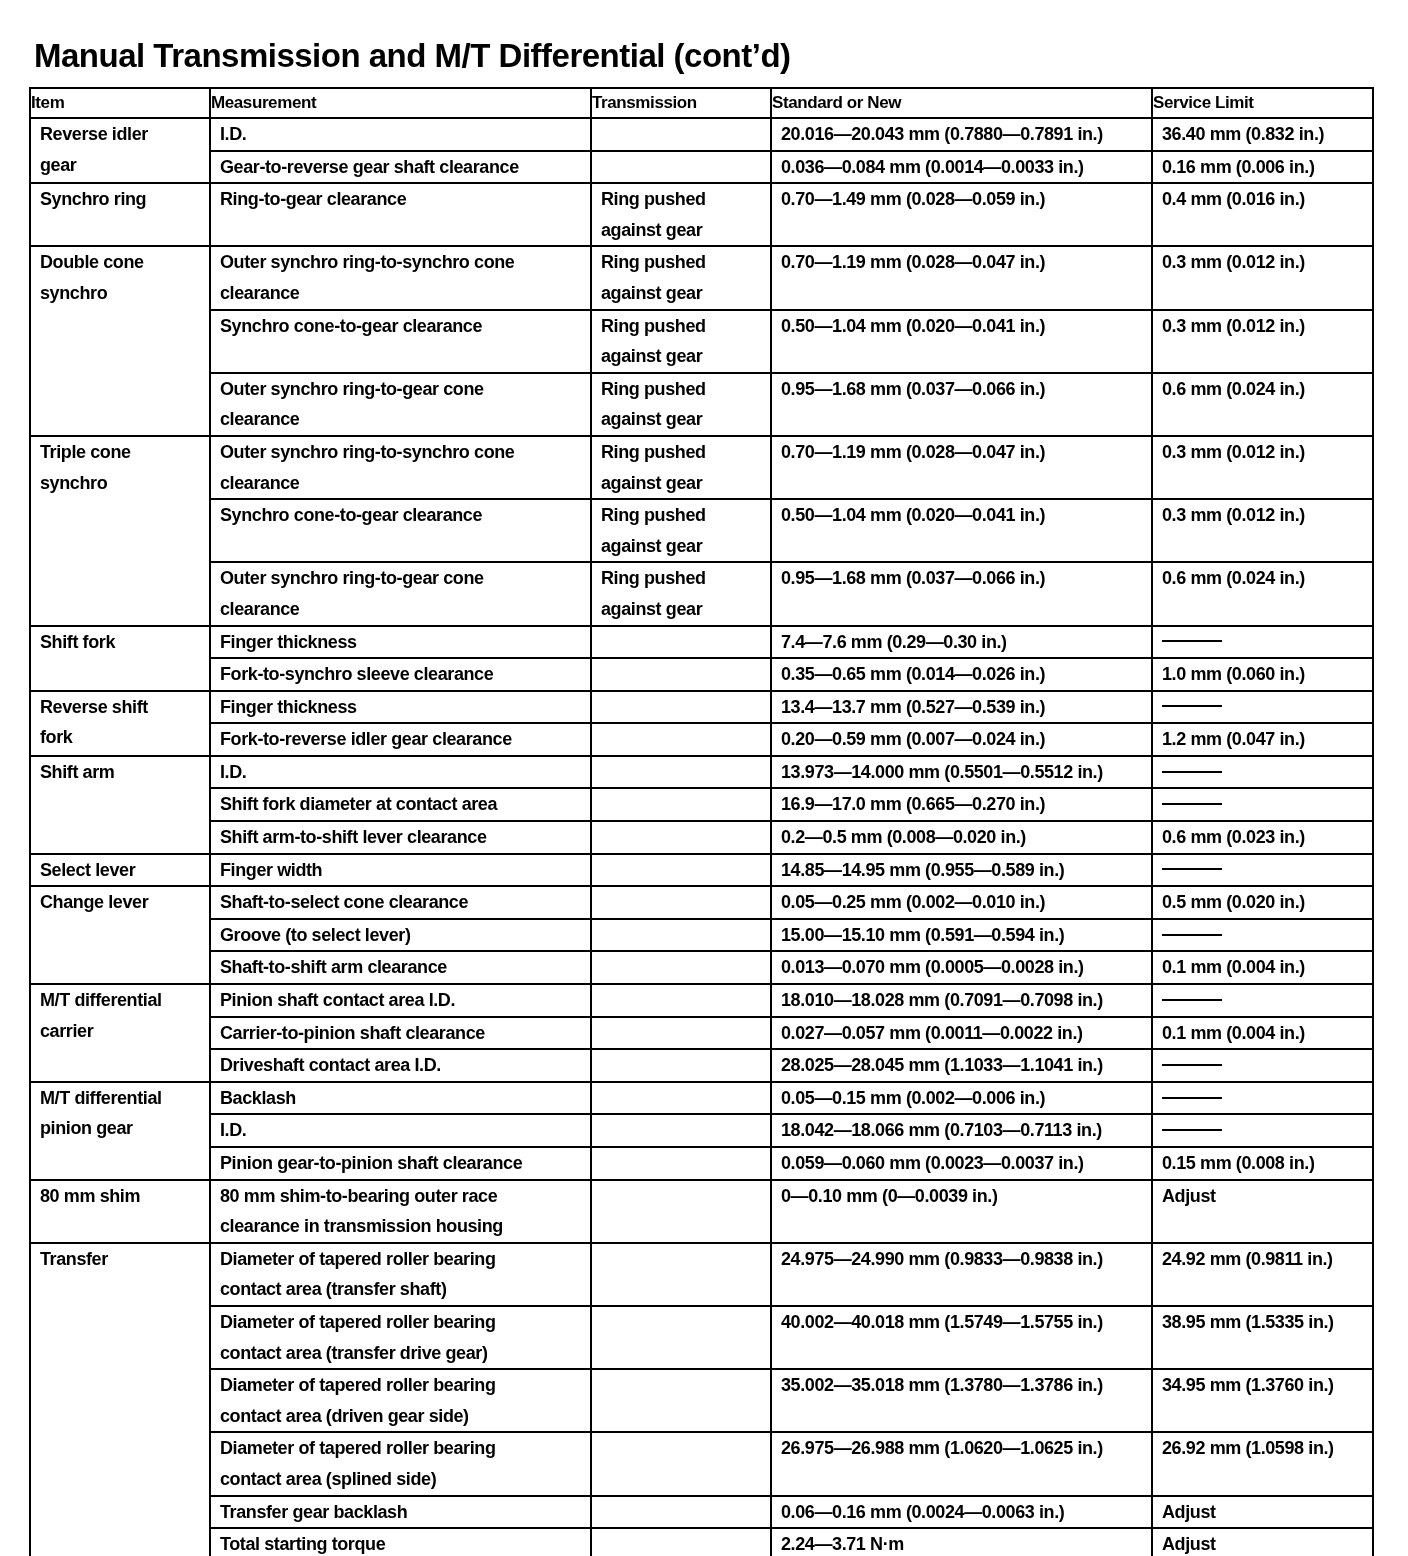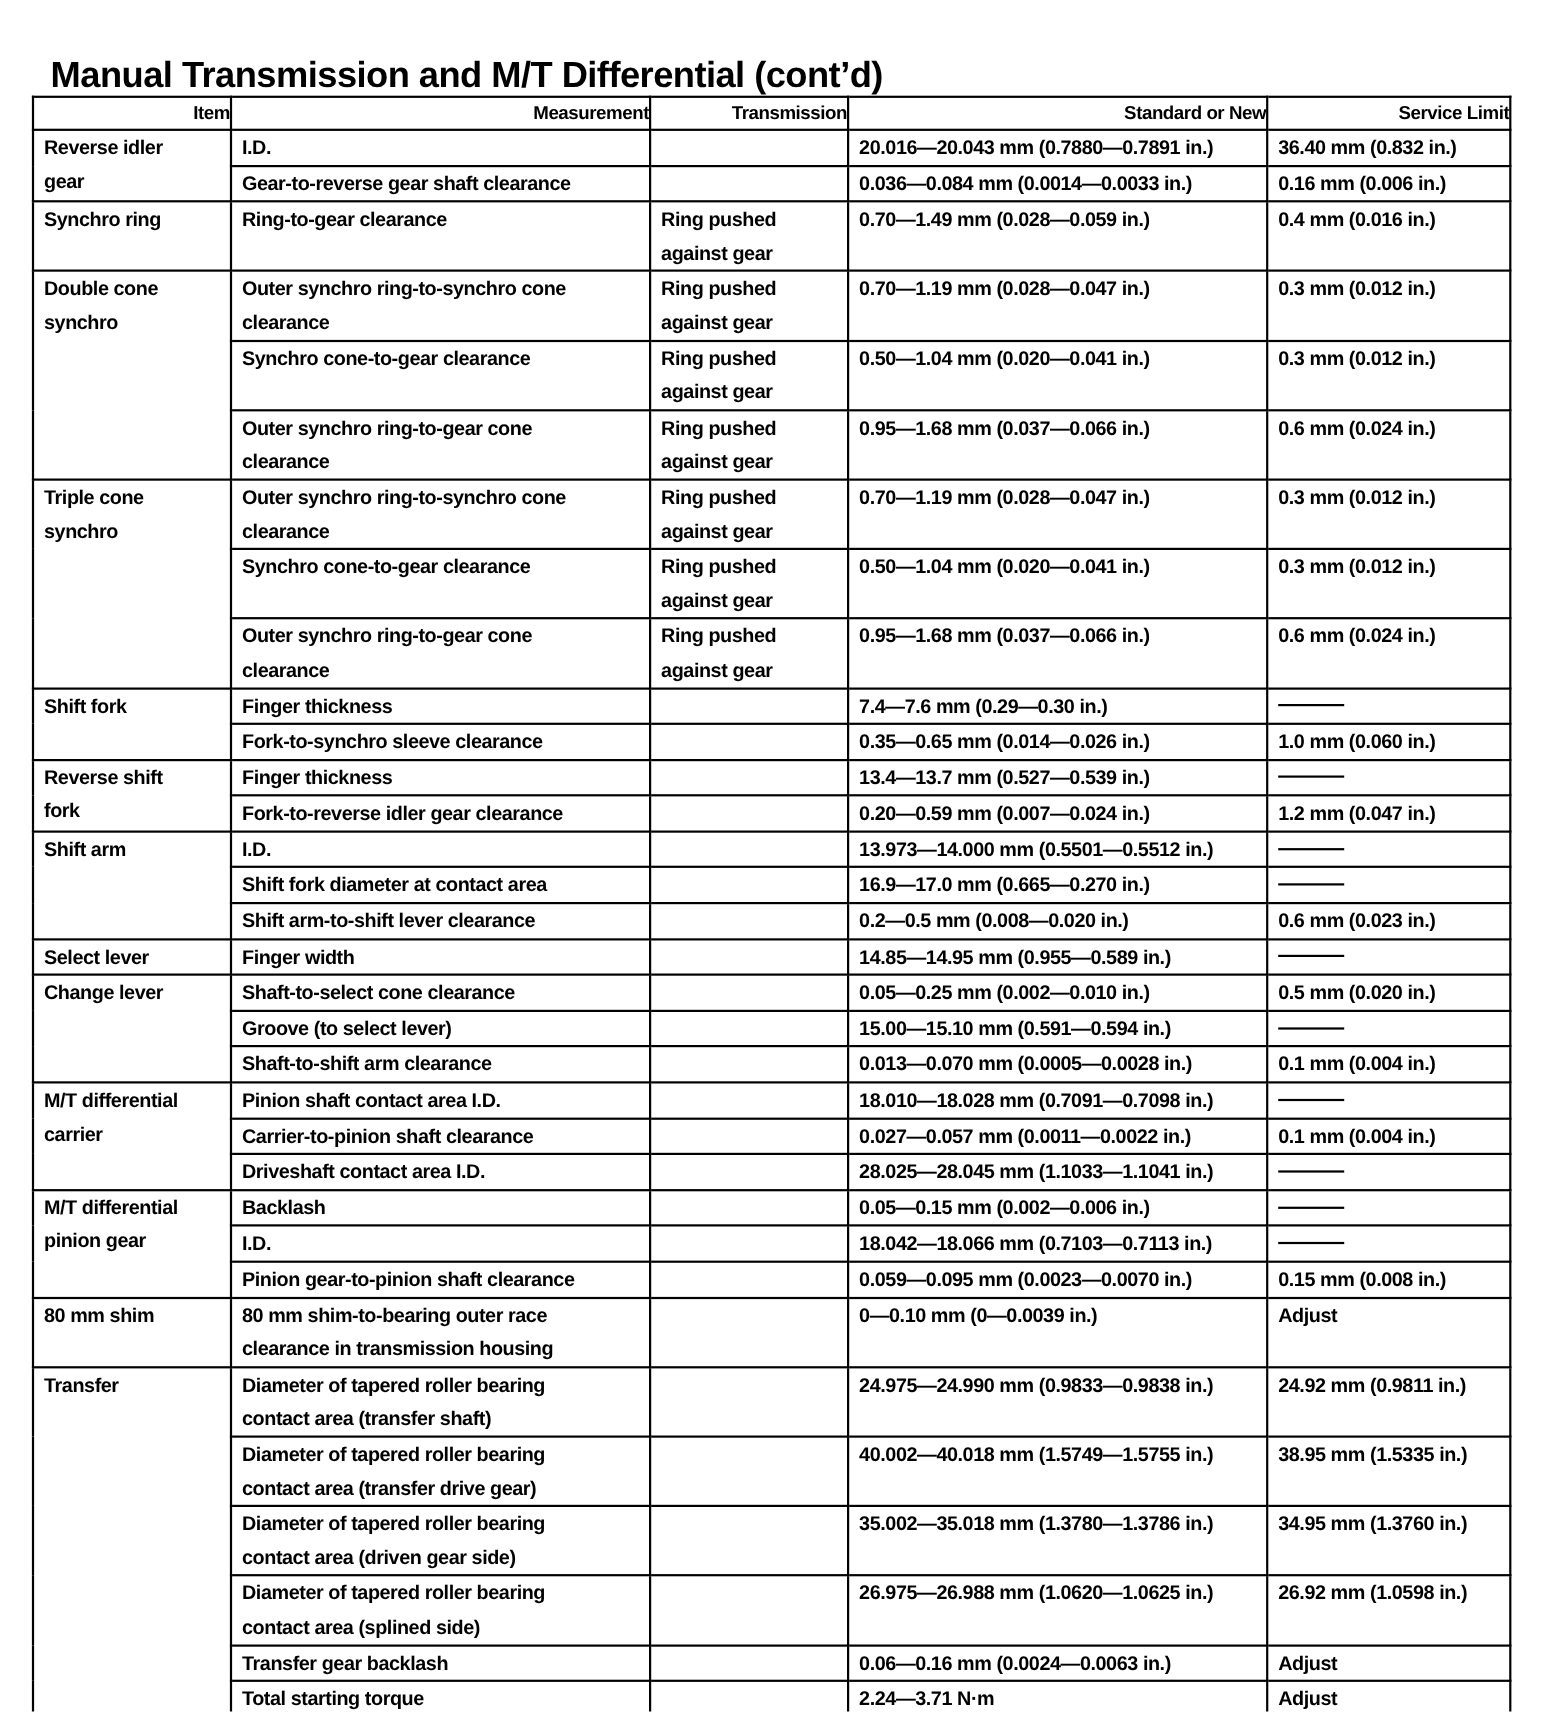--- a/index.html
+++ b/index.html
@@ -4,21 +4,21 @@
 <style>
   html, body { margin: 0; padding: 0; background: #ffffff; }
   body {
     width: 1408px; height: 1556px; position: relative; overflow: hidden;
     font-family: "Liberation Sans", "DejaVu Sans", sans-serif;
     color: #000;
   }
   .page-title {
     position: absolute; left: 30px; top: 32px;
     font-size: 33px; font-weight: bold; letter-spacing: -0.5px;
-    margin: 16px; line-height: 40px;
+    margin: 4px; line-height: 40px;
   }
   table.spec {
     position: absolute; left: 29px; top: 87px;
     width: 1343px;
     border-collapse: collapse;
     table-layout: fixed;
     border: 2.5px solid #000;
   }
   table.spec col.c-item { width: 180px; }
   table.spec col.c-meas { width: 381px; }
@@ -30,21 +30,21 @@
     font-size: 18px; font-weight: bold;
     line-height: 30.6px;
     padding: 0 0 0 9px;
     vertical-align: top;
     text-align: left;
     letter-spacing: -0.4px;
     white-space: nowrap;
     overflow: hidden;
   }
   table.spec th {
-    text-align: right; padding: 0; font-size: 17px; height: 28px; line-height: 28px;
+    text-align: left; padding: 0; font-size: 17px; height: 28px; line-height: 28px;
   }
   .dash {
     display: inline-block; width: 60px; height: 2px; background: #000;
     vertical-align: middle; margin-top: -3px;
   }
   .line { display: block; }
 </style>
 </head>
 <body>
 
@@ -411,21 +411,21 @@
           <span class="line">18.042—18.066 mm (0.7103—0.7113 in.)</span>
         </td>
         <td><span class="dash"></span></td>
       </tr>
       <tr>
         <td>
           <span class="line">Pinion gear-to-pinion shaft clearance</span>
         </td>
         <td></td>
         <td>
-          <span class="line">0.059—0.095 mm (0.0023—0.0070 in.)</span>
+          <span class="line">0.059—0.060 mm (0.0023—0.0037 in.)</span>
         </td>
         <td>
           <span class="line">0.15 mm (0.008 in.)</span>
         </td>
       </tr>
       <tr>
         <td rowspan="1">
           <span class="line">80 mm shim</span>
         </td>
         <td>

